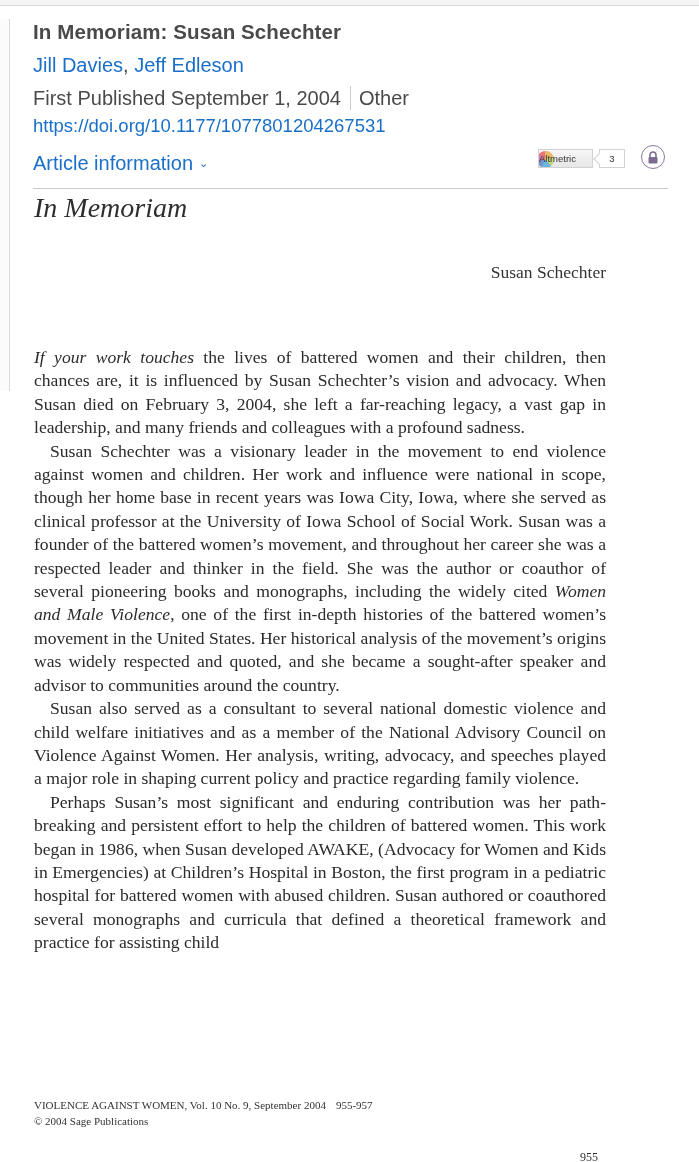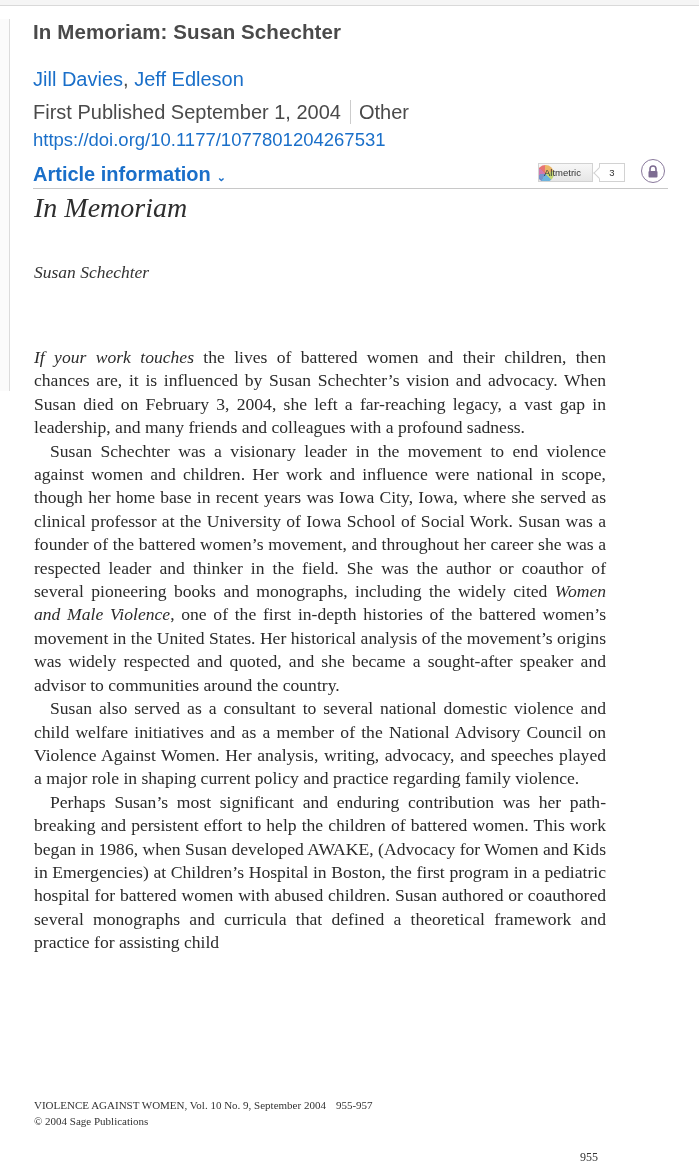--- a/index.html
+++ b/index.html
@@ -4,44 +4,44 @@
   <style>
     * { box-sizing: border-box; margin: 0; padding: 0; }
     html, body { width: 699px; height: 1162px; overflow: hidden; background: #ffffff; }
     body { position: relative; font-family: "Liberation Sans", sans-serif; }
 
     .top-rule { position: absolute; left: 0; top: 0; width: 699px; height: 6px; background: #f5f5f5; border-bottom: 1px solid #d9d9d9; }
     .left-panel-edge { position: absolute; left: 0; top: 19px; width: 10px; height: 372px; border-right: 1px solid #dcdcdc; background: #fbfbfb; }
 
     .header { position: absolute; left: 33px; top: 18px; width: 636px; }
     .article-title { font-size: 20.5px; font-weight: bold; color: #4a4a4a; line-height: 28px; letter-spacing: 0.1px; }
-    .authors { font-size: 20px; color: #1a6fc9; line-height: 28px; margin-top: 19px; }
+    .authors { font-size: 20px; color: #1a6fc9; line-height: 28px; margin-top: 5px; }
     .authors a { color: #1a6fc9; text-decoration: none; }
     .authors .sep { color: #4a4a4a; }
     .publine { font-size: 20px; color: #4a4a4a; line-height: 28px; margin-top: 5px; display: flex; align-items: center; }
     .publine .divider { display: inline-block; width: 1px; height: 24px; background: #cccccc; margin: 0 8px 0 9px; }
     .doi { font-size: 18.5px; color: #1a6fc9; line-height: 24px; display: block; text-decoration: none; margin-top: 2px; }
     .info-row { position: relative; height: 32px; margin-top: 4px; }
-    .article-info { font-size: 20px; color: #1a6fc9; line-height: 30px; text-decoration: none; display: inline-flex; align-items: center; font-weight: bold; }
+    .article-info { font-size: 20px; color: #1a6fc9; line-height: 30px; text-decoration: none; display: inline-flex; align-items: flex-end; }
     .article-info .chev { font-size: 11px; margin-left: 6px; margin-top: 6px; color: #1a6fc9; }
 
     .altmetric { position: absolute; left: 505px; top: 7px; height: 19px; display: flex; align-items: center; }
-    .alt-badge { position: relative; height: 19px; width: 55px; border: 1px solid #d2d2d2; background: linear-gradient(#f7f7f7,#e6e6e6); font-size: 9.5px; color: #333; display: flex; align-items: center; padding-left: 5px; overflow: hidden; }
+    .alt-badge { position: relative; height: 19px; width: 55px; border: 1px solid #d2d2d2; background: linear-gradient(#f7f7f7,#e6e6e6); font-size: 9.5px; color: #333; display: flex; align-items: center; overflow: hidden; }
     .alt-donut { position: absolute; left: -2px; top: 1px; width: 17px; height: 17px; border-radius: 50%;
       background: conic-gradient(#e8a33a 0 20%, #b7d14d 20% 38%, #45a3d9 38% 58%, #5077c4 58% 72%, #c7529a 72% 86%, #e34b4b 86% 100%); opacity: 0.75; }
     .alt-badge span { position: relative; }
     .alt-count { margin-left: 6px; position: relative; height: 19px; width: 26px; border: 1px solid #d2d2d2; background: #fff; font-size: 9.5px; color: #333; display: flex; align-items: center; justify-content: center; }
     .alt-count::before { content: ""; position: absolute; left: -5px; top: 5px; width: 7px; height: 7px; background: #fff; border-left: 1px solid #d2d2d2; border-bottom: 1px solid #d2d2d2; transform: rotate(45deg); }
     .lock { position: absolute; left: 608px; top: 3px; width: 24px; height: 24px; border: 1.5px solid #8a7a9c; border-radius: 50%; display: flex; align-items: center; justify-content: center; }
 
     .rule { position: absolute; left: 33px; top: 188px; width: 635px; height: 1px; background: #c8c8c8; }
 
     .doc { position: absolute; left: 34px; top: 190px; width: 572px; font-family: "Liberation Serif", serif; color: #2b2b2b; }
     .doc-title { position: absolute; left: 0; top: 0; width: 572px; text-align: left; font-style: italic; font-size: 28px; line-height: 36px; color: #2e2e2e; }
-    .doc-author { position: absolute; left: 0; top: 70px; width: 572px; text-align: left; font-style: italic; font-size: 17.5px; line-height: 24px; color: #333; }
+    .doc-author { position: absolute; left: 0; top: 70px; width: 572px; text-align: right; font-size: 17.5px; line-height: 24px; color: #333; }
     .body-text { position: absolute; left: 0; top: 156px; width: 572px; font-size: 17.6px; line-height: 23.4px; text-align: justify; hyphens: manual; }
     .body-text p { margin: 0; }
     .body-text p + p { text-indent: 16px; }
     .body-text em { font-style: italic; }
 
     .footer-meta { position: absolute; left: 34px; top: 1097px; font-family: "Liberation Serif", serif; font-size: 11px; line-height: 16px; color: #333; }
     .footer-meta .pages { margin-left: 10px; }
     .page-num { position: absolute; left: 580px; top: 1150px; font-family: "Liberation Serif", serif; font-size: 12px; color: #333; line-height: 14px; }
   </style>
 </head>

